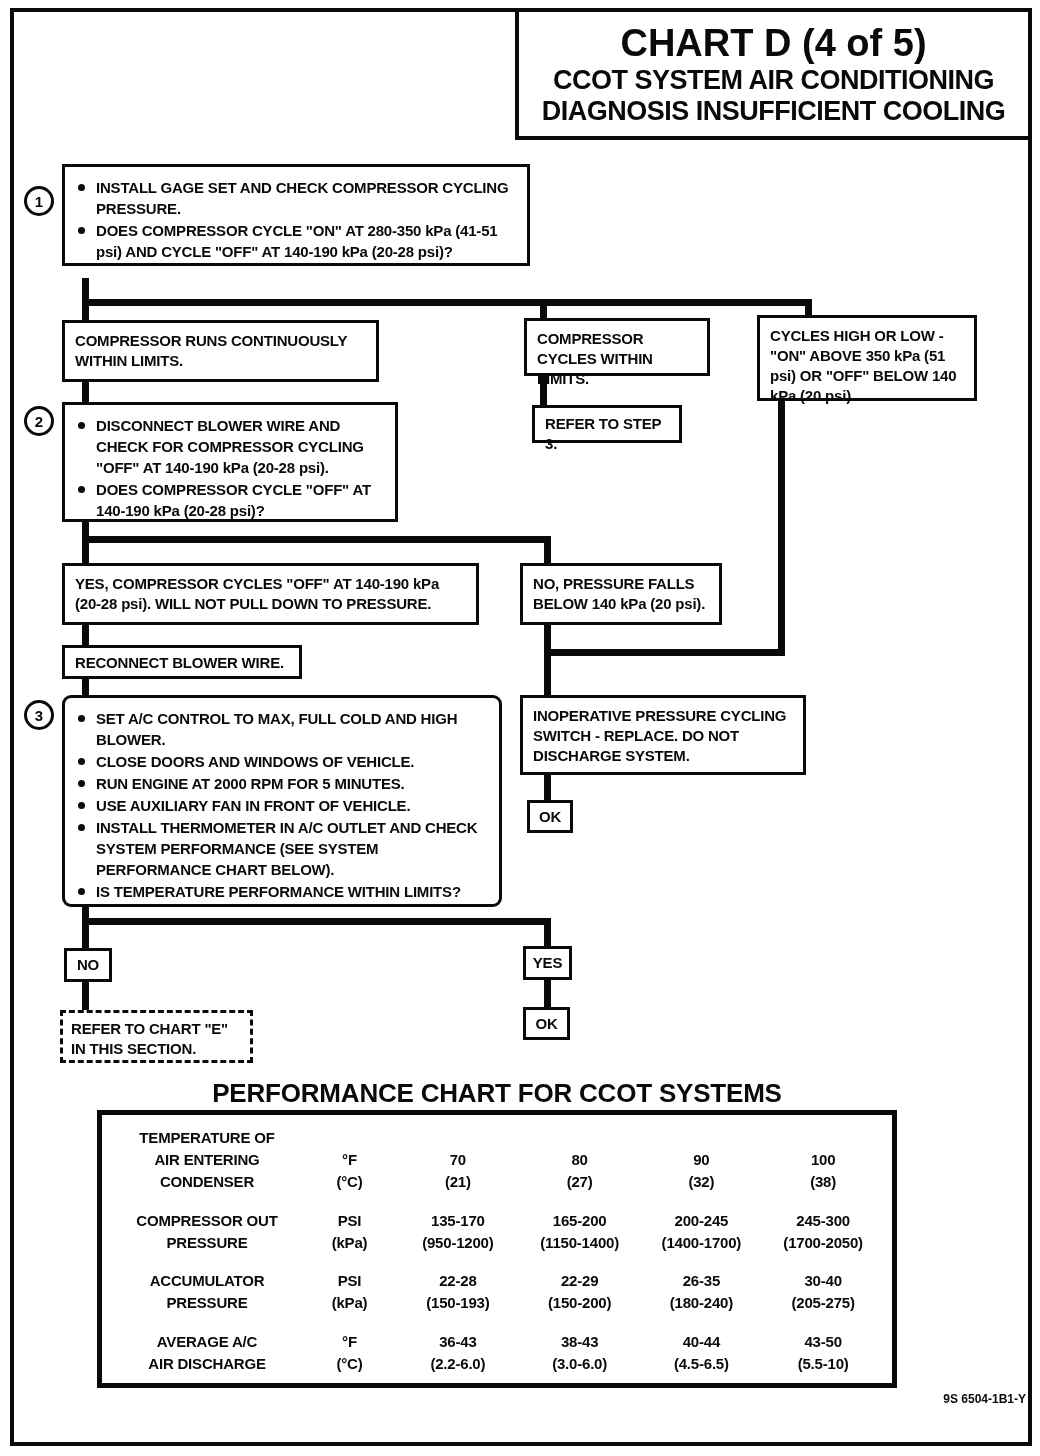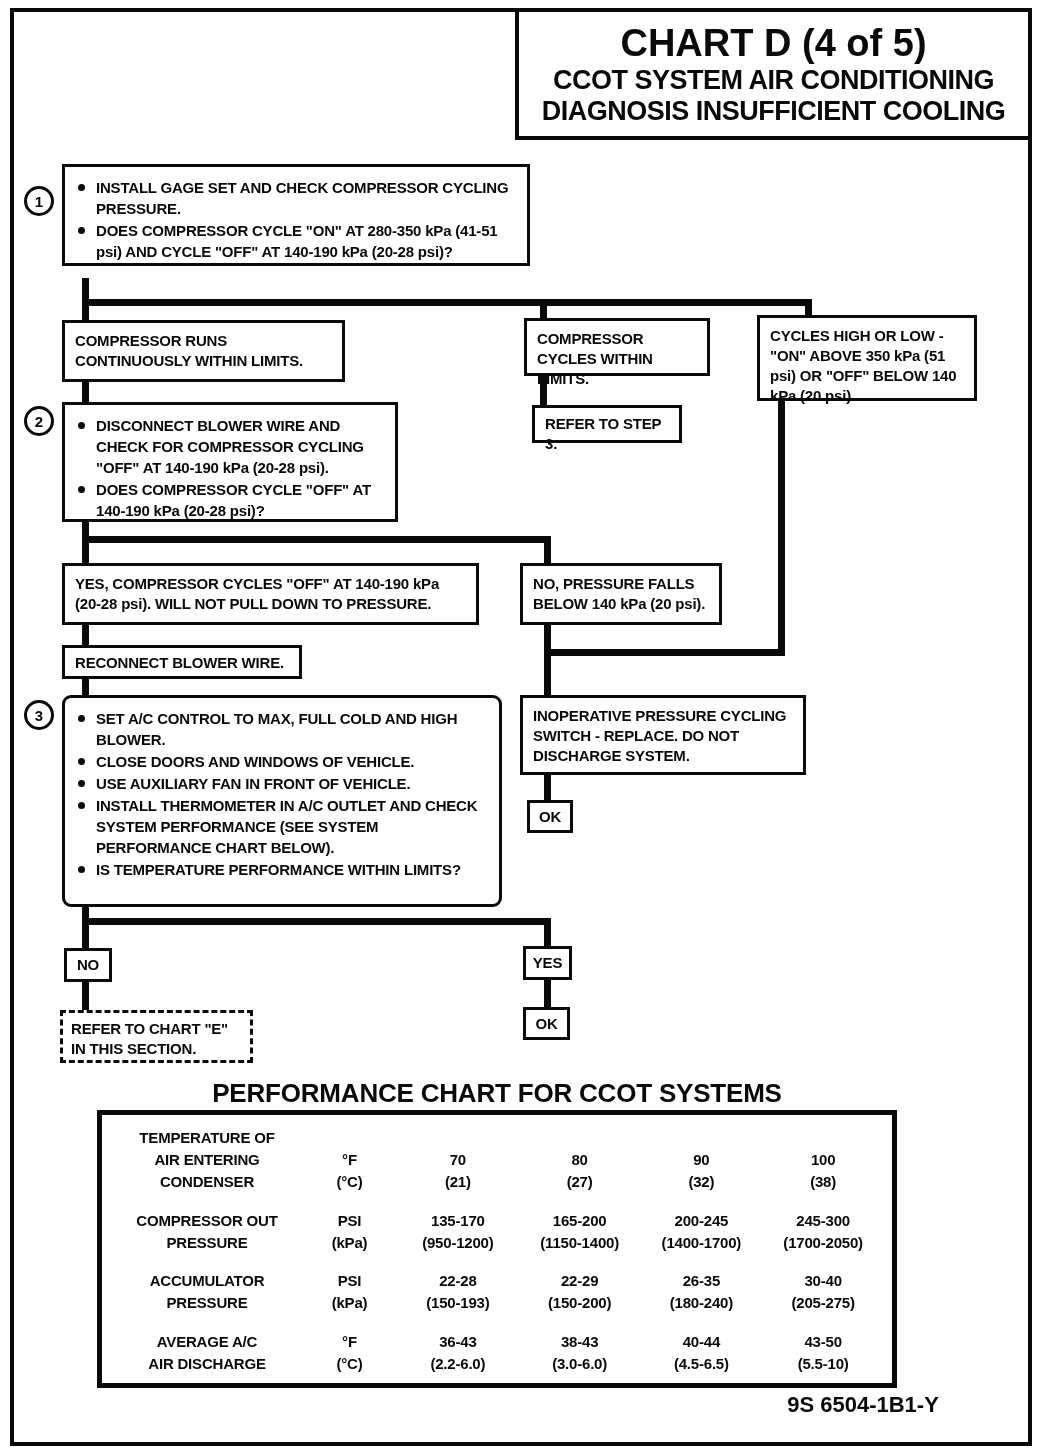--- a/index.html
+++ b/index.html
@@ -47,22 +47,22 @@
     border:5px solid #0a0a0a;box-sizing:border-box;background:#fff;
     padding:12px 8px 8px 10px;display:flex;flex-direction:column;justify-content:space-between;
   }
   .trow{
     display:grid;grid-template-columns:190px 95px 1fr 1fr 1fr 1fr;
     align-items:end;font-weight:bold;font-size:15px;line-height:22px;letter-spacing:-0.2px;
   }
   .tlabel{text-align:center;}
   .tunit,.tval{text-align:center;}
   .doccode{
-    position:absolute;top:1392px;left:700px;width:326px;text-align:center;
-    font-size:22px;font-weight:bold;letter-spacing:0px;
+    position:absolute;top:1392px;left:700px;width:326px;text-align:right;
+    font-size:12px;font-weight:bold;letter-spacing:0px;
   }
 </style>
 </head>
 <body>
 
 <div id="canvas">
   <div class="frame"></div>
 
   <div class="titlebox">
     <div class="title-main">CHART D (4 of 5)</div>
@@ -96,21 +96,21 @@
     <div class="bullet">
         <span class="dot"></span>
         <span class="btxt">INSTALL GAGE SET AND CHECK COMPRESSOR CYCLING PRESSURE.</span>
       </div>
     <div class="bullet">
         <span class="dot"></span>
         <span class="btxt">DOES COMPRESSOR CYCLE "ON" AT 280-350 kPa (41-51 psi) AND CYCLE "OFF" AT 140-190 kPa (20-28 psi)?</span>
       </div>
   </div>
 
-  <div class="box" style="left:62px;top:320px;width:283px;height:62px;">COMPRESSOR RUNS CONTINUOUSLY WITHIN LIMITS.</div>
+  <div class="box" style="left:62px;top:320px;width:317px;height:62px;">COMPRESSOR RUNS CONTINUOUSLY WITHIN LIMITS.</div>
   <div class="box" style="left:524px;top:318px;width:186px;height:58px;">COMPRESSOR CYCLES WITHIN LIMITS.</div>
   <div class="box" style="left:757px;top:315px;width:220px;height:86px;">CYCLES HIGH OR LOW - "ON" ABOVE 350 kPa (51 psi) OR "OFF" BELOW 140 kPa (20 psi).</div>
 
   <div class="box" style="left:532px;top:405px;width:150px;height:38px;padding:6px 10px;">REFER TO STEP 3.</div>
 
   <div class="stepnum" style="left:24px;top:406px;">2</div>
   <div class="box stepbox" style="left:62px;top:402px;width:336px;height:120px;">
     <div class="bullet">
         <span class="dot"></span>
         <span class="btxt">DISCONNECT BLOWER WIRE AND CHECK FOR COMPRESSOR CYCLING "OFF" AT 140-190 kPa (20-28 psi).</span>
@@ -128,20 +128,24 @@
 
   <div class="stepnum" style="left:24px;top:700px;">3</div>
   <div class="box stepbox" style="left:62px;top:695px;width:440px;height:212px;border-radius:9px;">
     <div class="bullet">
         <span class="dot"></span>
         <span class="btxt">SET A/C CONTROL TO MAX, FULL COLD AND HIGH BLOWER.</span>
       </div>
     <div class="bullet">
         <span class="dot"></span>
         <span class="btxt">CLOSE DOORS AND WINDOWS OF VEHICLE.</span>
+      </div>
+    <div class="bullet">
+        <span class="dot"></span>
+        <span class="btxt">RUN ENGINE AT 2000 RPM FOR 5 MINUTES.</span>
       </div>
     <div class="bullet">
         <span class="dot"></span>
         <span class="btxt">USE AUXILIARY FAN IN FRONT OF VEHICLE.</span>
       </div>
     <div class="bullet">
         <span class="dot"></span>
         <span class="btxt">INSTALL THERMOMETER IN A/C OUTLET AND CHECK SYSTEM PERFORMANCE (SEE SYSTEM PERFORMANCE CHART BELOW).</span>
       </div>
     <div class="bullet">

